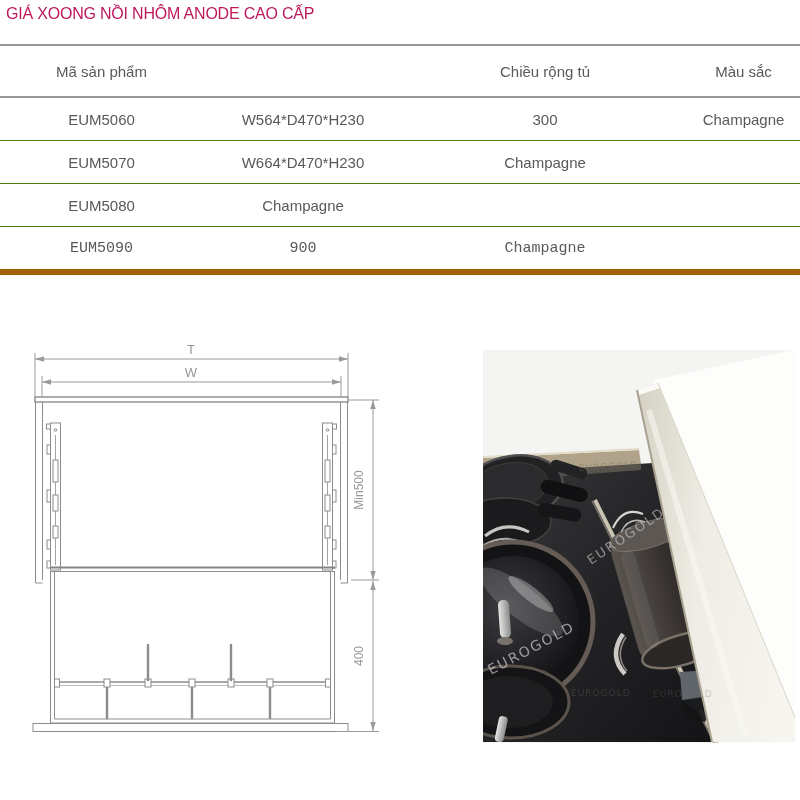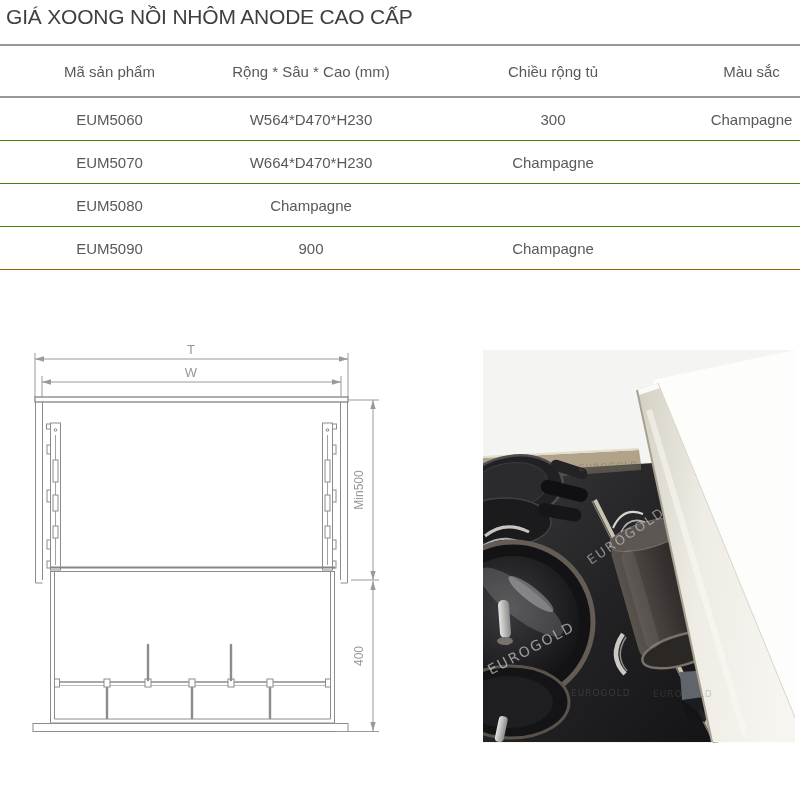--- a/index.html
+++ b/index.html
@@ -1,45 +1,44 @@
 <!DOCTYPE html>
 <html><head>
 <meta charset="utf-8">
 <style>
   html,body{margin:0;padding:0;background:#ffffff;}
   body{width:800px;height:800px;position:relative;font-family:"Liberation Sans",sans-serif;overflow:hidden;}
 
   .page-title{
     position:absolute;top:5px;left:6px;
-    font-size:21px;color:#404040;letter-spacing:-0.2px;white-space:nowrap;
+    font-size:16px;color:#be185d;letter-spacing:-0.2px;white-space:nowrap;
   }
 
   .spec-table{position:absolute;top:44px;left:0;width:800px;border-top:2px solid #97989a;}
-  .grid-row{display:grid;grid-template-columns:203px 200px 284px 113px;align-items:center;padding-left:8px;}
+  .grid-row{display:grid;grid-template-columns:203px 200px 284px 113px;align-items:center;}
   .header-row{height:50px;border-bottom:2px solid #97989a;}
   .data-row{height:42px;border-bottom:1px solid #4d7c0f;}
-  .data-row:last-child{border-bottom:1px solid #a16207;}
+  .data-row:last-child{border-bottom:6px solid #a16207;font-family:Liberation Mono, monospace;}
   .cell{font-size:15px;color:#58595b;text-align:center;line-height:19px;}
   .cell .sub{display:block;}
 
   .drawing-wrap{position:absolute;left:15px;top:340px;width:455px;height:405px;}
   .photo-wrap{position:absolute;left:483px;top:350px;width:312px;height:393px;}
   svg text{font-family:"Liberation Sans",sans-serif;}
   .wm{font-family:"DejaVu Sans",sans-serif;}
 </style>
 </head>
 <body>
 
 <div class="page-title">GIÁ XOONG NỒI NHÔM ANODE CAO CẤP</div>
 
 <div class="spec-table">
   <div class="grid-row header-row">
     <div class="cell">Mã sản phẩm</div>
     <div class="cell">
-      <span class="sub">Rộng * Sâu * Cao (mm)</span>
     </div>
     <div class="cell">
       <span class="sub">Chiều rộng tủ</span>
     </div>
     <div class="cell">Màu sắc</div>
   </div>
 
   <div class="grid-row data-row">
     <div class="cell">EUM5060</div>
     <div class="cell">W564*D470*H230</div>

